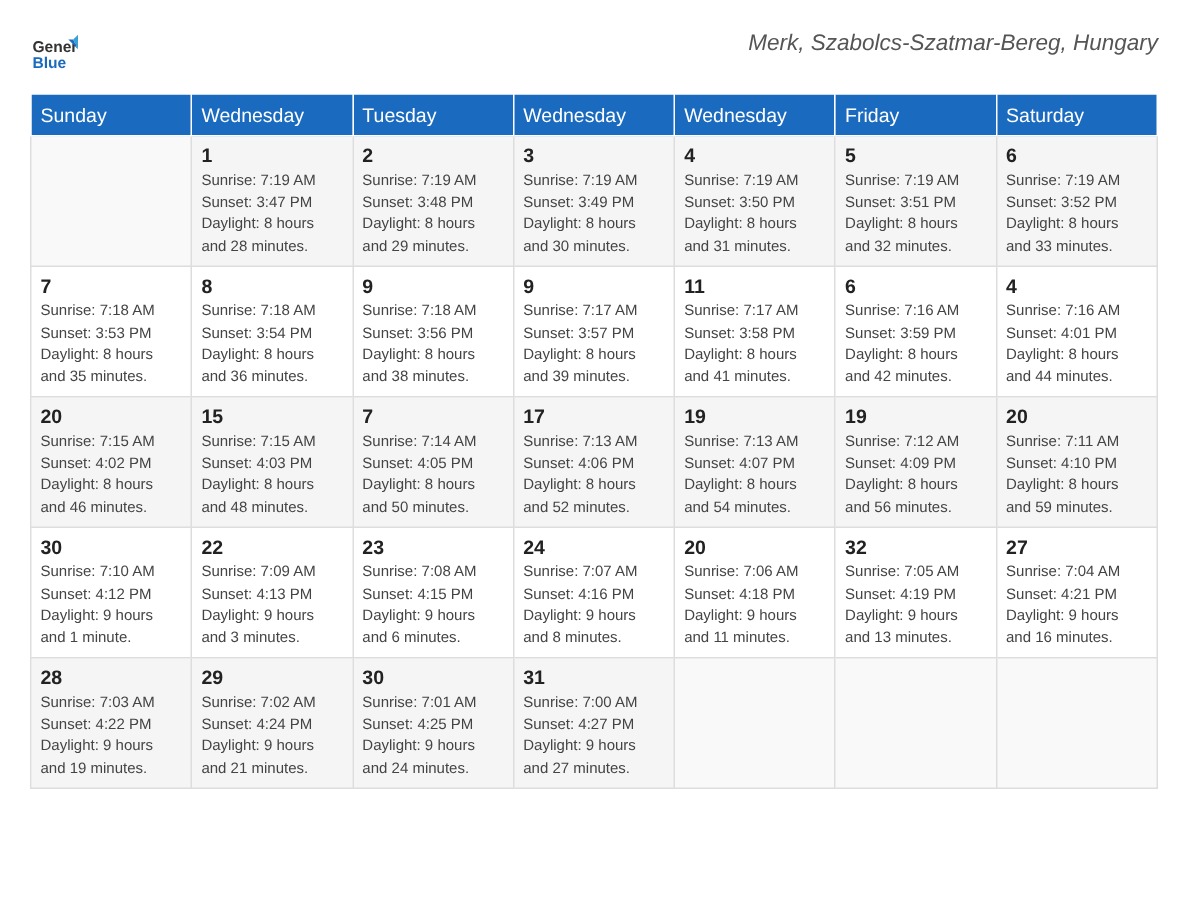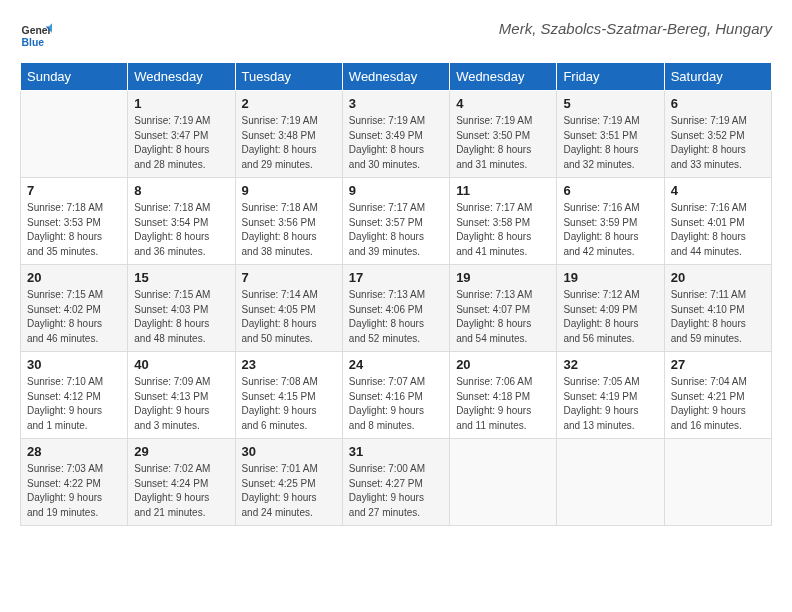--- a/index.html
+++ b/index.html
@@ -200,21 +200,21 @@
           <div class="day-number">20</div>
           <div class="day-info">Sunrise: 7:11 AM<br>Sunset: 4:10 PM<br>Daylight: 8 hours<br>and 59 minutes.</div>
         </td>
       </tr>
       <tr>
         <td>
           <div class="day-number">30</div>
           <div class="day-info">Sunrise: 7:10 AM<br>Sunset: 4:12 PM<br>Daylight: 9 hours<br>and 1 minute.</div>
         </td>
         <td>
-          <div class="day-number">40</div>
+          <div class="day-number">22</div>
           <div class="day-info">Sunrise: 7:09 AM<br>Sunset: 4:13 PM<br>Daylight: 9 hours<br>and 3 minutes.</div>
         </td>
         <td>
           <div class="day-number">23</div>
           <div class="day-info">Sunrise: 7:08 AM<br>Sunset: 4:15 PM<br>Daylight: 9 hours<br>and 6 minutes.</div>
         </td>
         <td>
           <div class="day-number">24</div>
           <div class="day-info">Sunrise: 7:07 AM<br>Sunset: 4:16 PM<br>Daylight: 9 hours<br>and 8 minutes.</div>
         </td>

